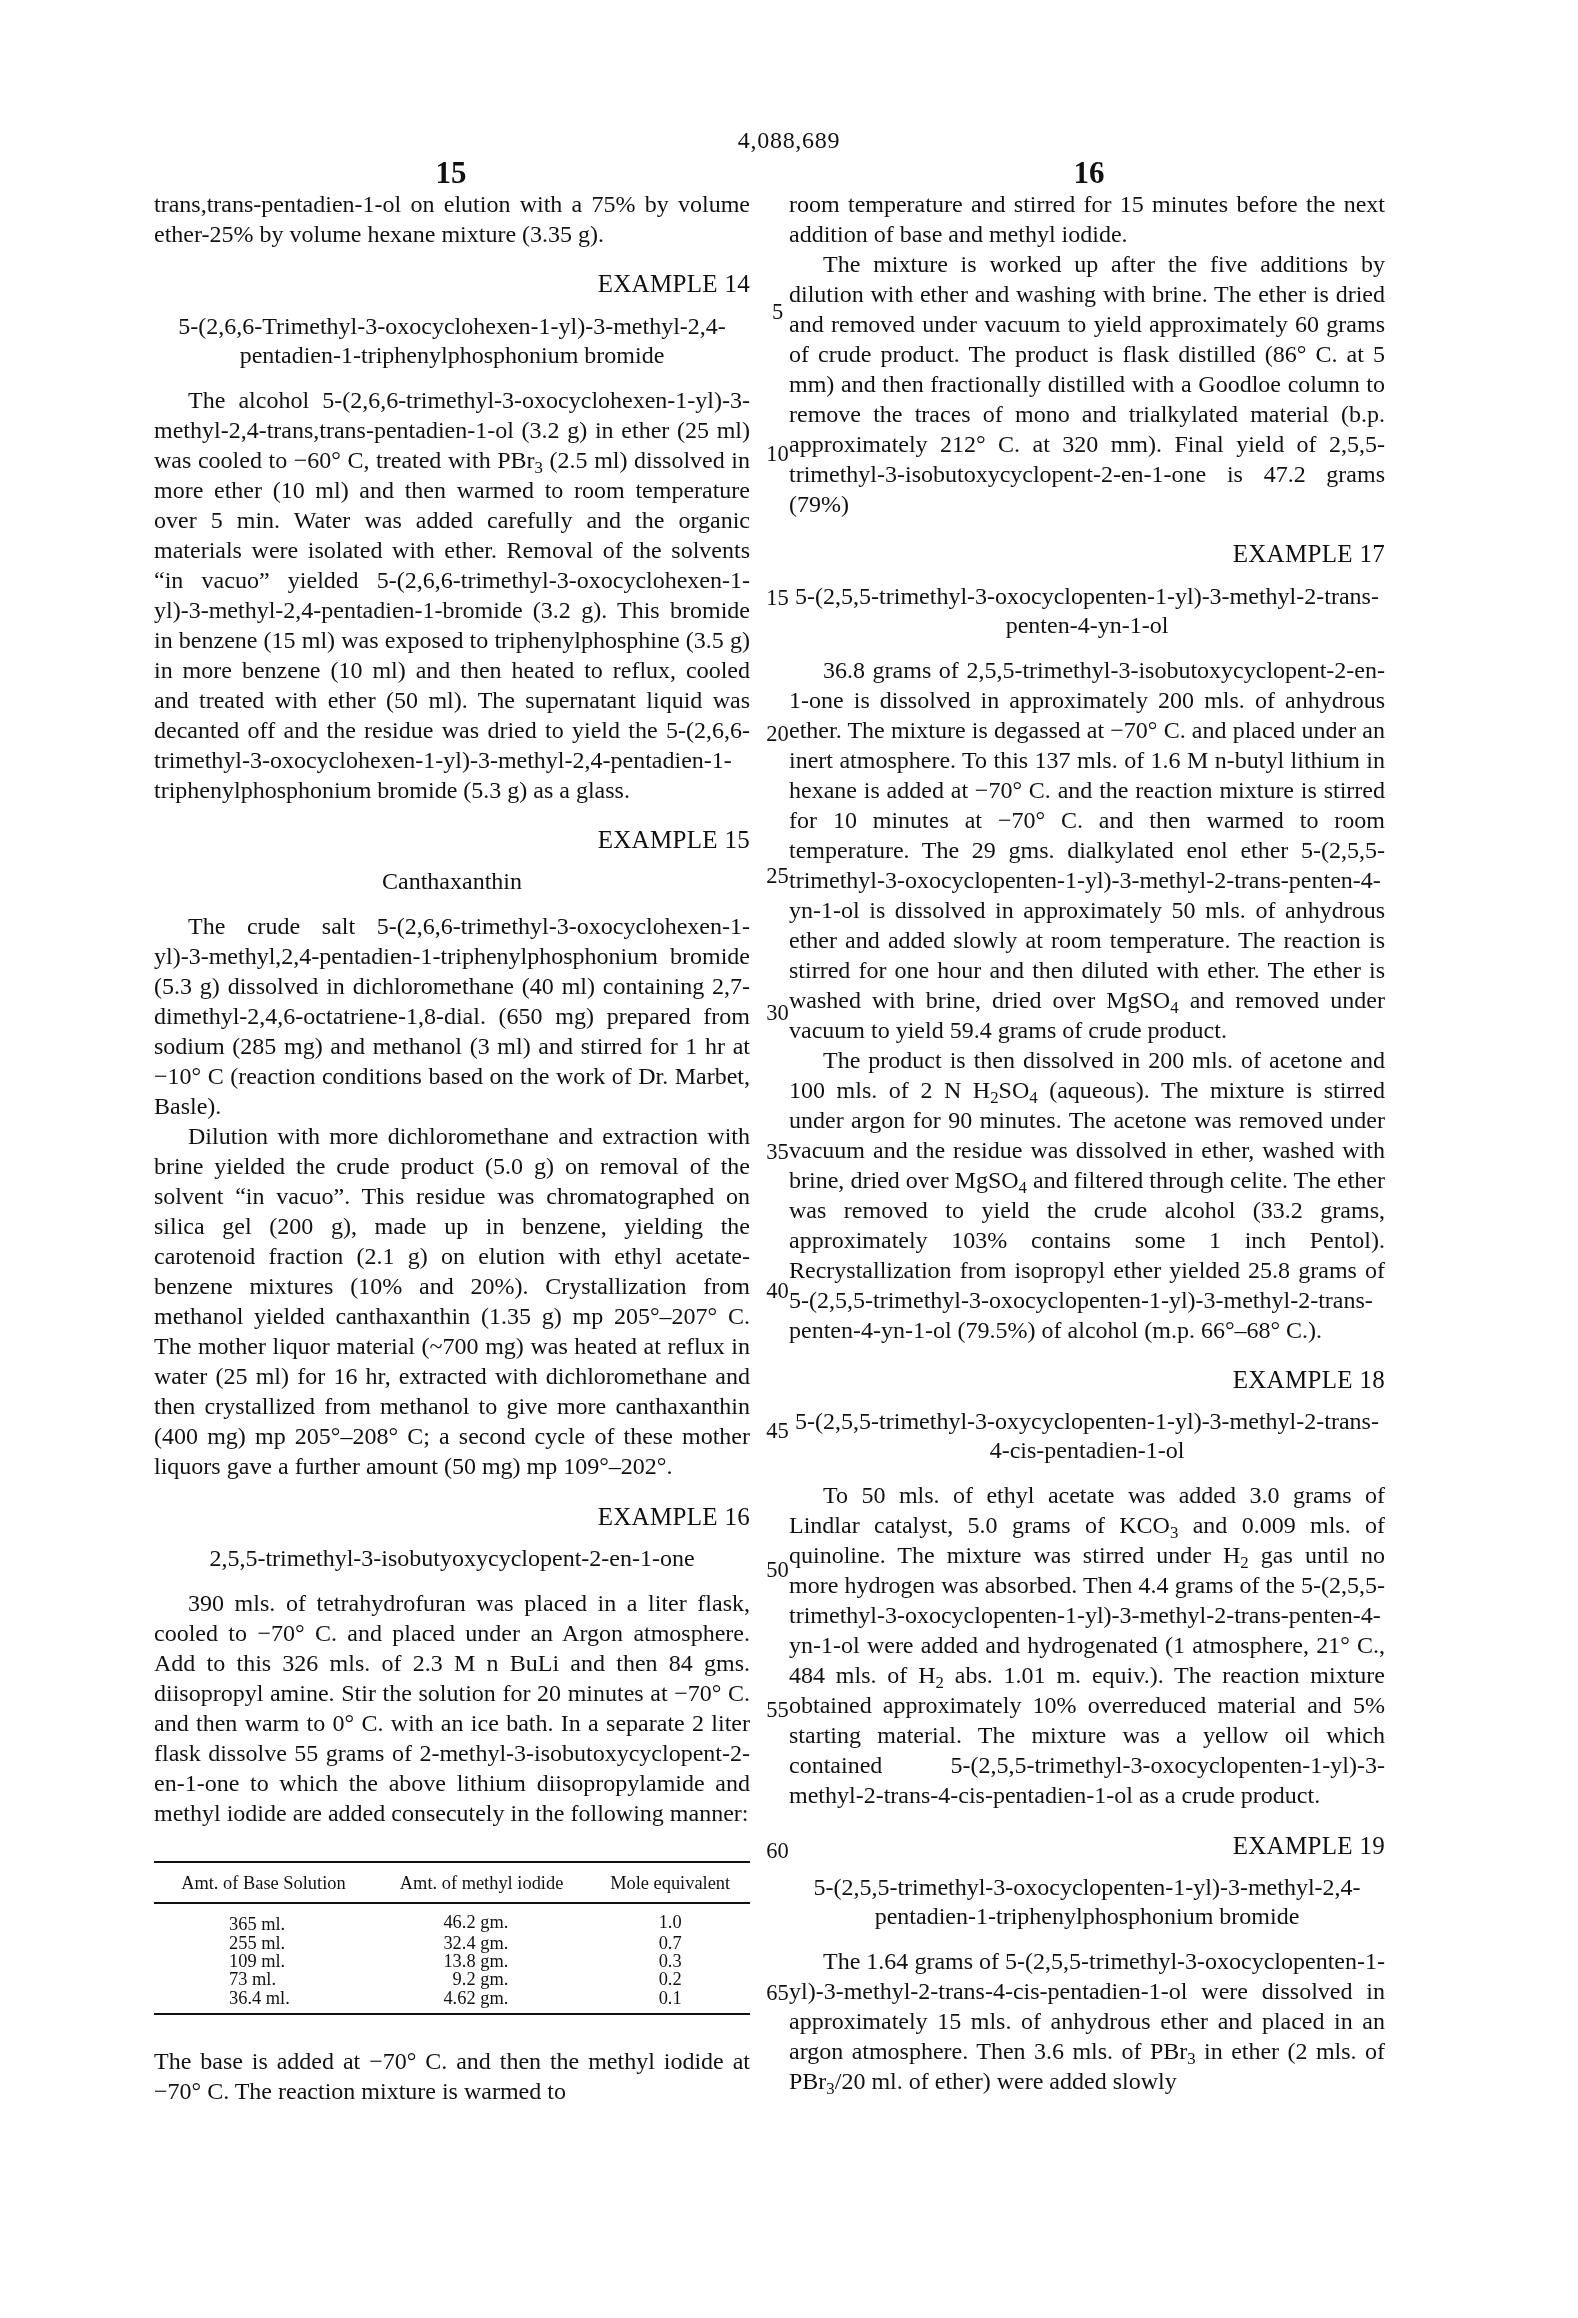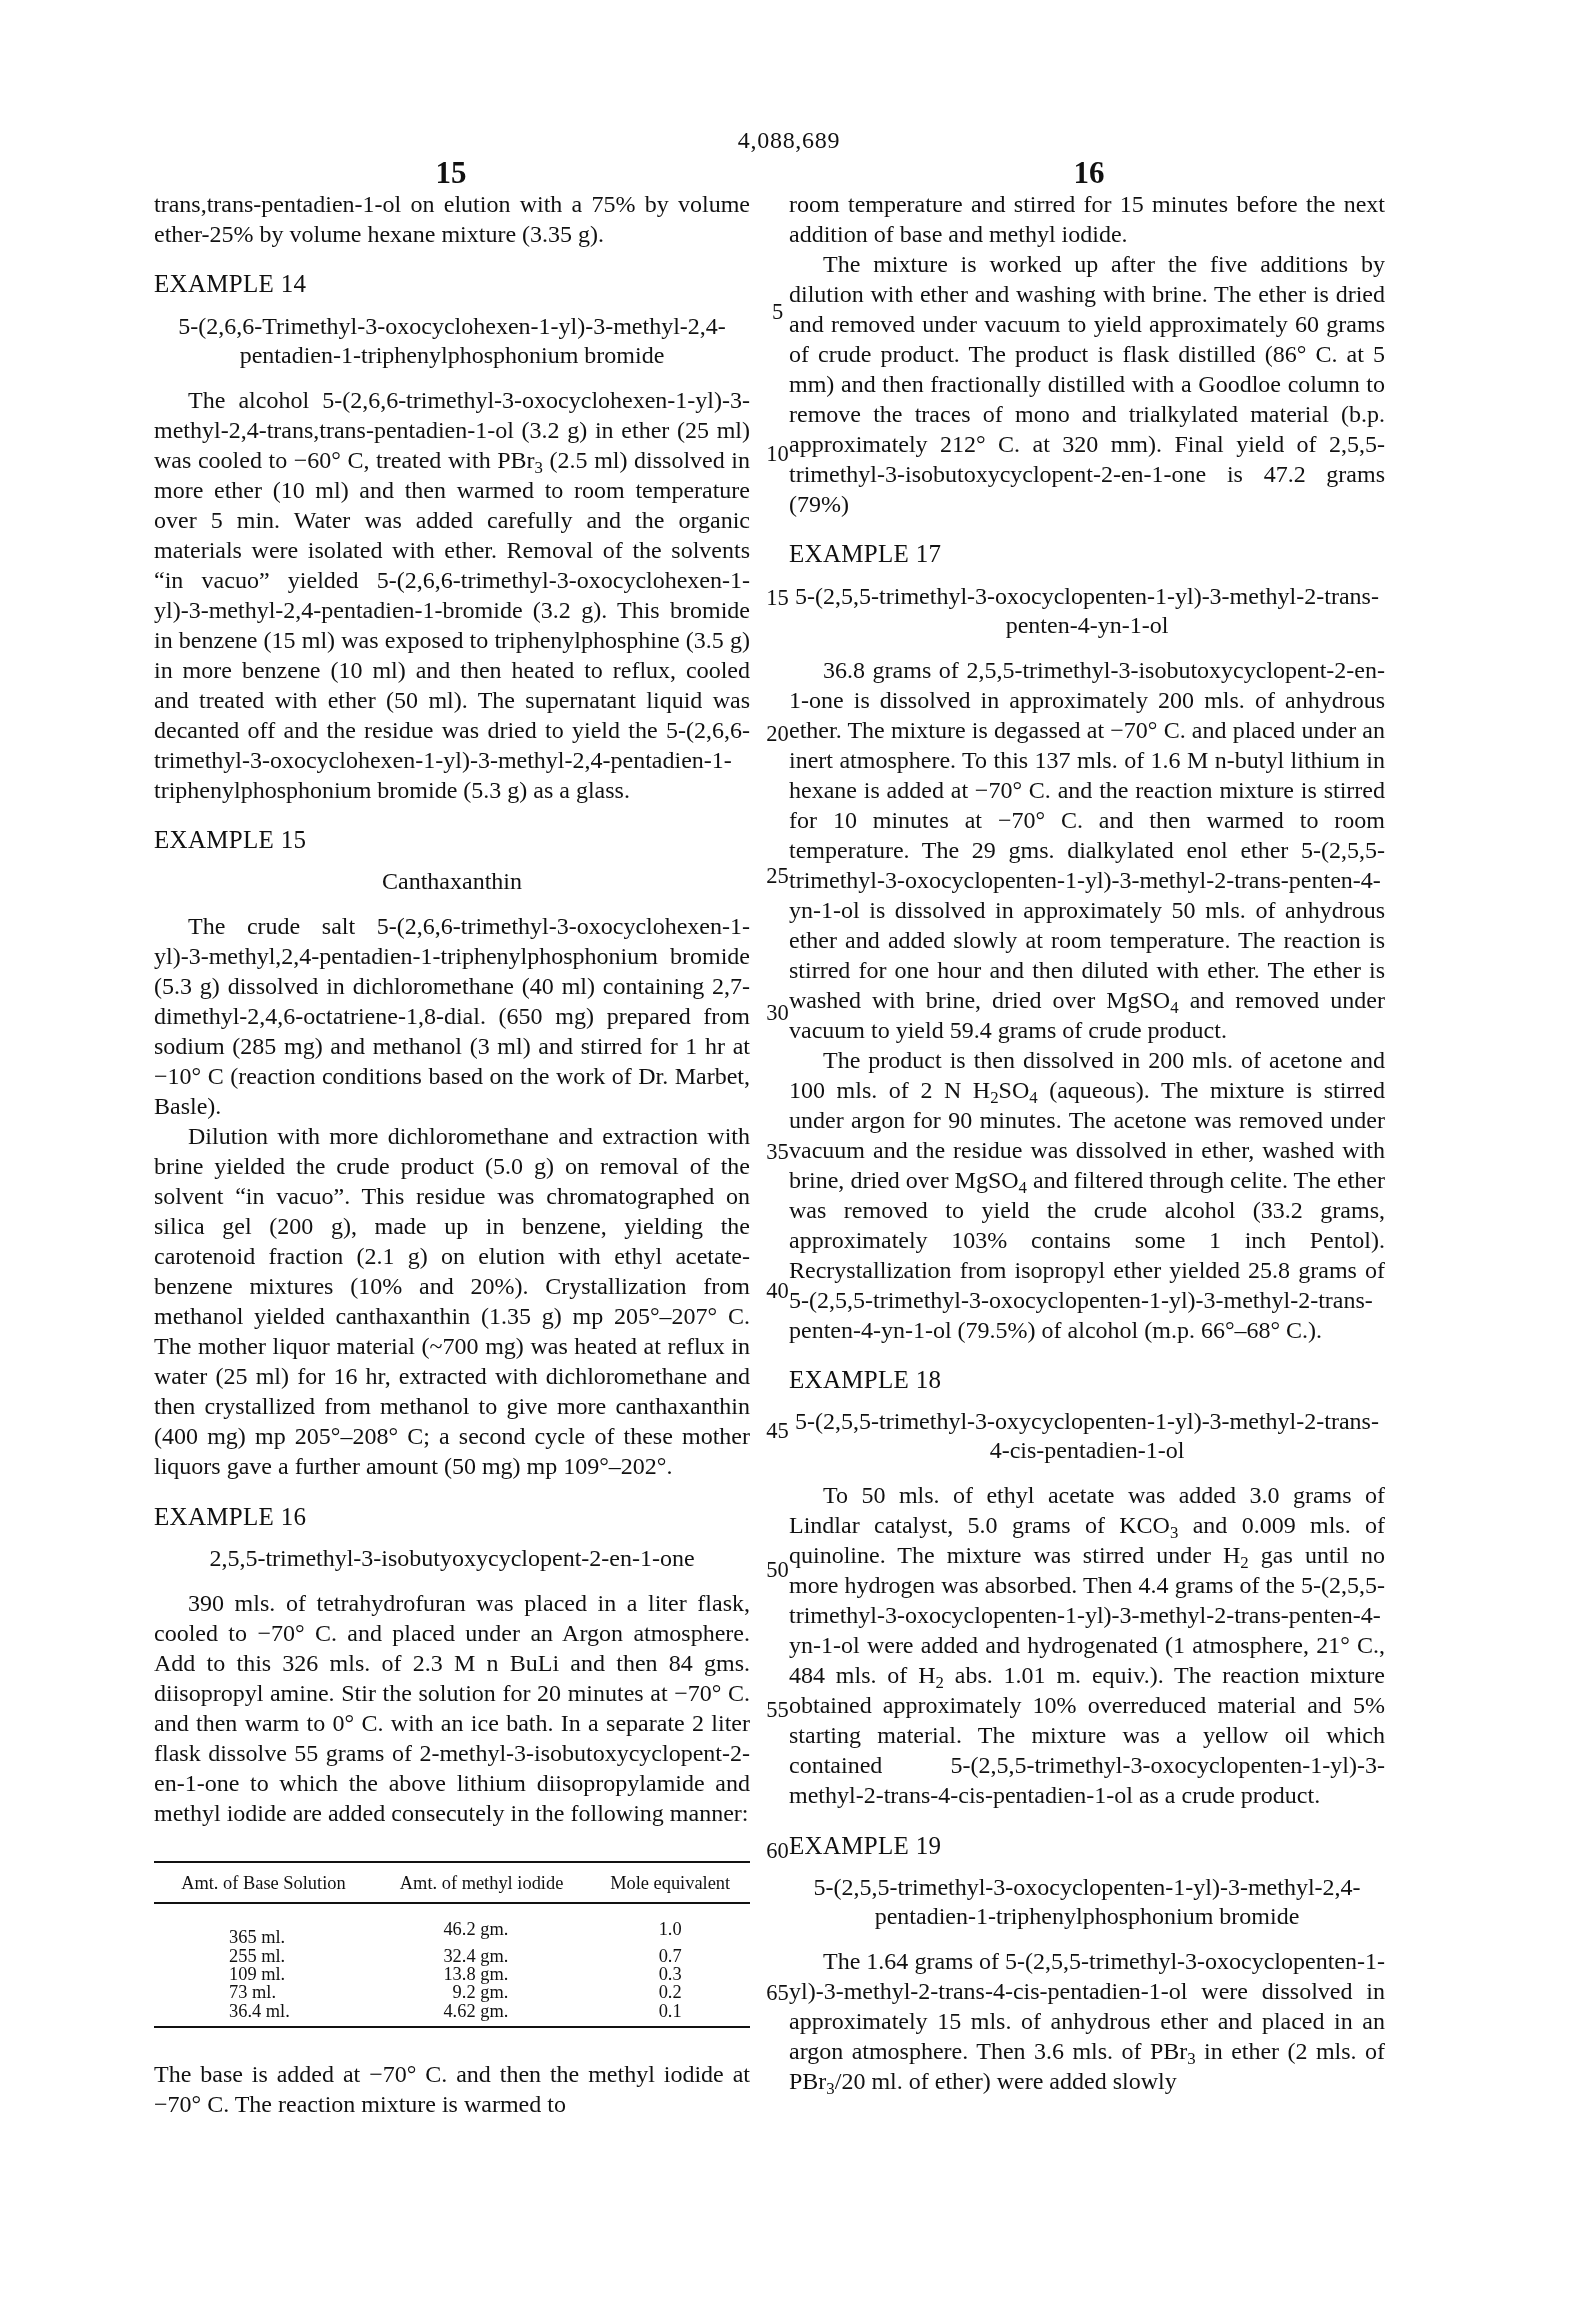--- a/index.html
+++ b/index.html
@@ -9,21 +9,21 @@
                font-size: 24px; letter-spacing: 0.7px; }
   .col-num { position: absolute; top: 155px; font-size: 31px; font-weight: bold; text-align: center; width: 136px; }
   .col-num.left { left: 383px; }
   .col-num.right { left: 1021px; }
   .column { position: absolute; top: 189px; width: 596px; font-size: 24px; line-height: 30px; }
   .column.left { left: 154px; }
   .column.right { left: 789px; }
   p { margin: 0; text-align: justify; }
   p.indent { text-indent: 34px; }
   p.noindent { text-indent: 0; }
-  .example-head { text-align: left; margin: 20.4px 0 12.2px 0; font-size: 25px; letter-spacing: 0.3px; }
+  .example-head { text-align: right; margin: 20.4px 0 12.2px 0; font-size: 25px; letter-spacing: 0.3px; }
   .compound { text-align: center; margin: 0 0 15px 0; line-height: 29px; }
   sub { font-size: 70%; vertical-align: -5.4px; line-height: 0; }
   .linenums span { position: absolute; left: 761px; width: 33px; text-align: center; font-size: 22.5px; }
   table.data-table { width: 596px; border-collapse: collapse; font-size: 18.4px; margin: 33px 0 0 0; }
   table.data-table th { font-weight: normal; padding: 5.4px 0 4.1px 0; border-top: 2.7px solid #111; border-bottom: 2.7px solid #111; }
   table.data-table td { text-align: center; padding: 0; line-height: 18.4px; }
   table.data-table td.c1 { text-align: left; padding-left: 75px; }
   table.data-table td.c2 { text-align: right; padding-right: 82px; margin-top: 8px; }
   table.data-table tr.last td { padding-bottom: 6px; border-bottom: 2.7px solid #111; }
   .after-table { margin-top: 31px; }
@@ -75,21 +75,21 @@
     <table class="data-table">
       <thead>
         <tr>
           <th>Amt. of Base Solution</th>
           <th>Amt. of methyl iodide</th>
           <th>Mole equivalent</th>
         </tr>
       </thead>
       <tbody>
         <tr>
-            <td class="c1" style="padding-top:24px">365 ml.</td>
+            <td class="c1" style="padding-top:11px">365 ml.</td>
             <td class="c2" style="padding-top:6.8px">46.2 gm.</td>
             <td style="padding-top:6.8px">1.0</td>
           </tr>
         <tr>
             <td class="c1">255 ml.</td>
             <td class="c2">32.4 gm.</td>
             <td>0.7</td>
           </tr>
         <tr>
             <td class="c1">109 ml.</td>

